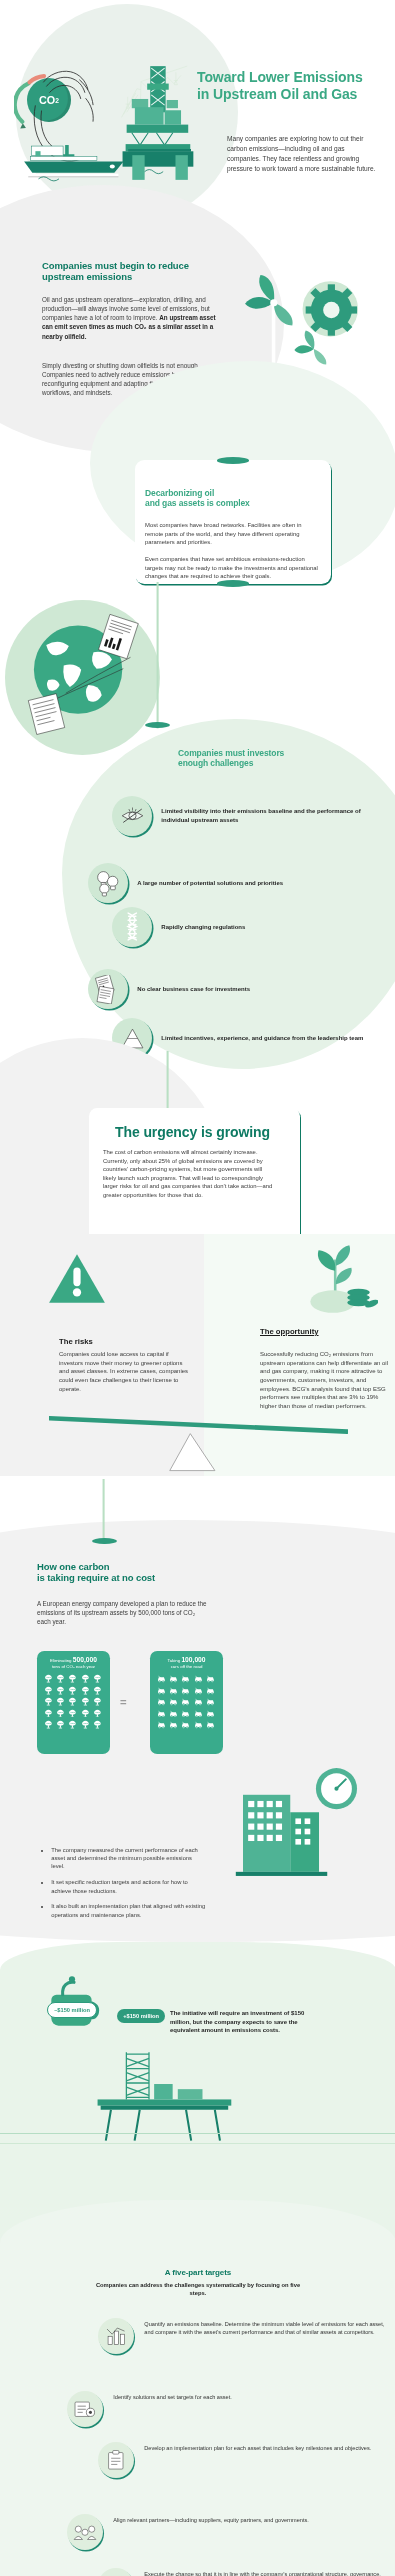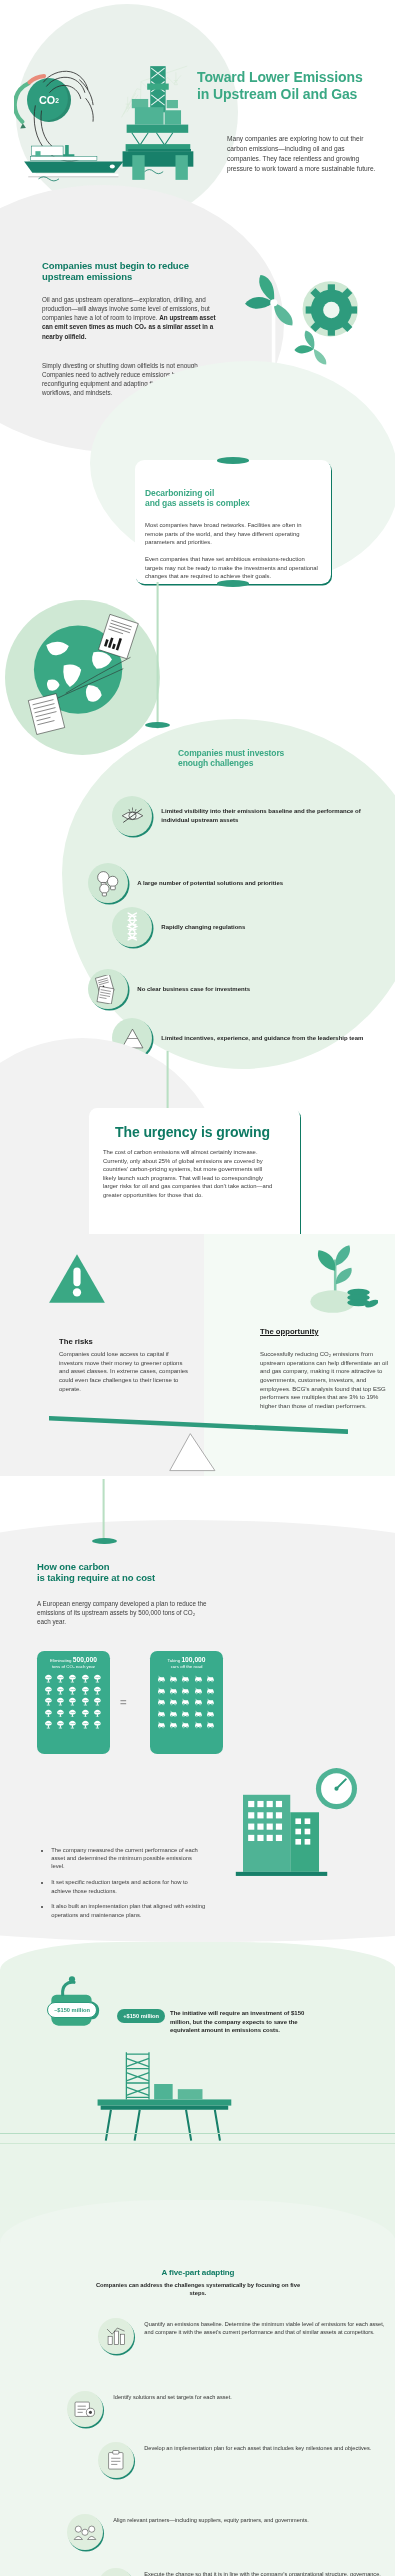--- a/index.html
+++ b/index.html
@@ -1007,21 +1007,21 @@
     <g stroke="#18806a" stroke-width="4" fill="none">
       <path d="M66,116 L56,176 M122,116 L112,176 M212,116 L222,176 M268,116 L278,176"></path>
     </g>
     <rect x="150" y="66" width="36" height="30" fill="#4fb395"></rect>
     <rect x="196" y="76" width="48" height="20" fill="#5cb89a"></rect>
   </svg>
   <div class="sea-line-1"></div>
   <div class="sea-line-2"></div>
 
   <div class="s9-blob"></div>
-  <div class="s9-title h-title dark">A five-part adapting</div>
+  <div class="s9-title h-title dark">A five-part targets</div>
   <div class="s9-sub">Companies can address the challenges systematically by focusing on five steps.</div>
 
   <div class="step step-1">
     <div class="badge">
       <svg width="20.6" height="18.5" viewBox="0 0 40 36">
         <g fill="#ffffff" stroke="#444" stroke-width="1.1">
           <rect x="4" y="18" width="8" height="16"></rect>
             <rect x="16" y="8" width="8" height="26"></rect>
             <rect x="28" y="14" width="8" height="20"></rect>
         </g>

